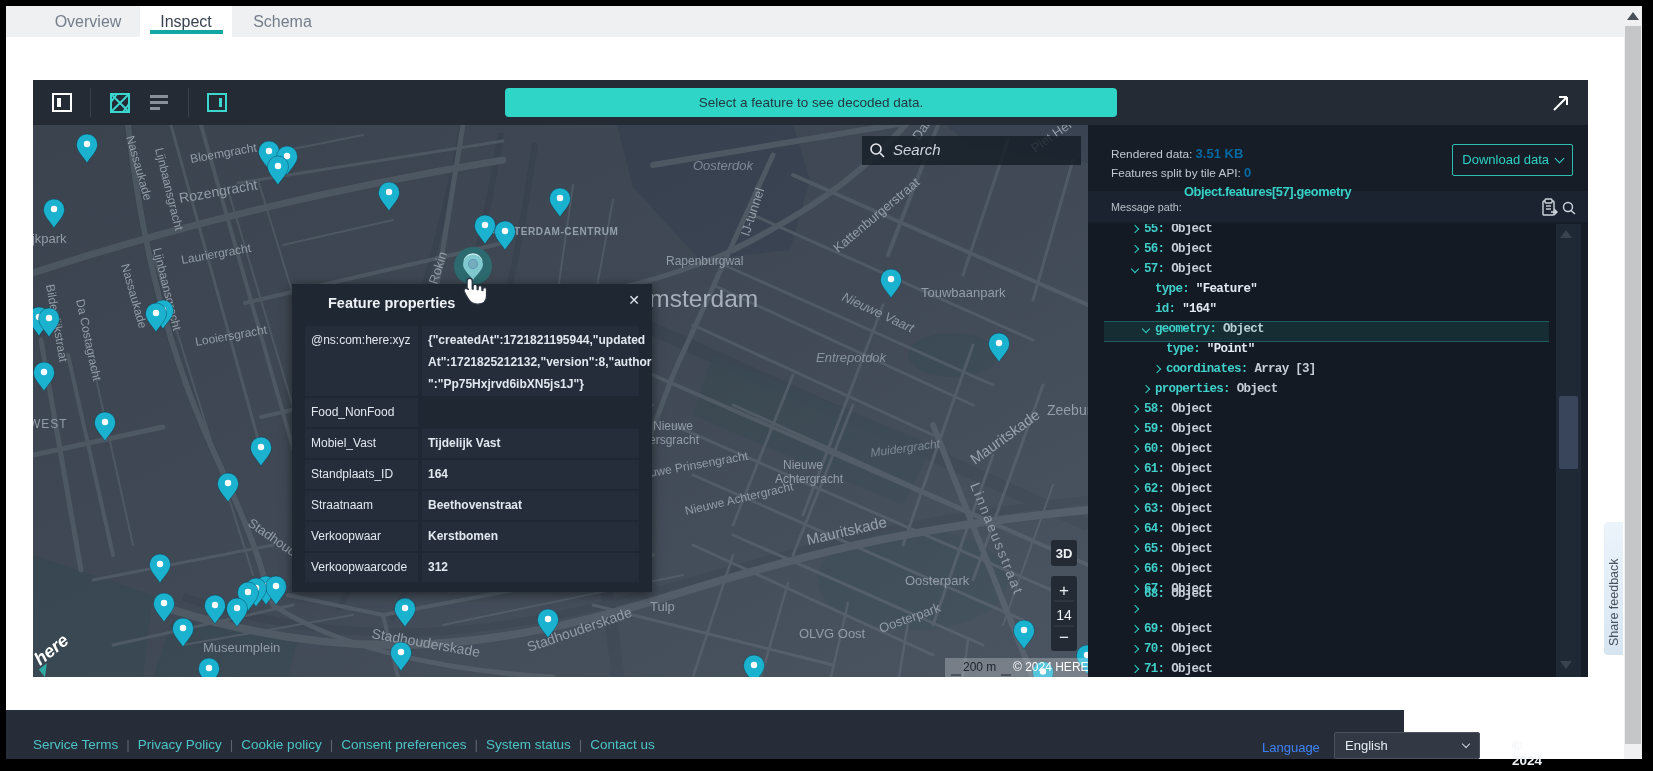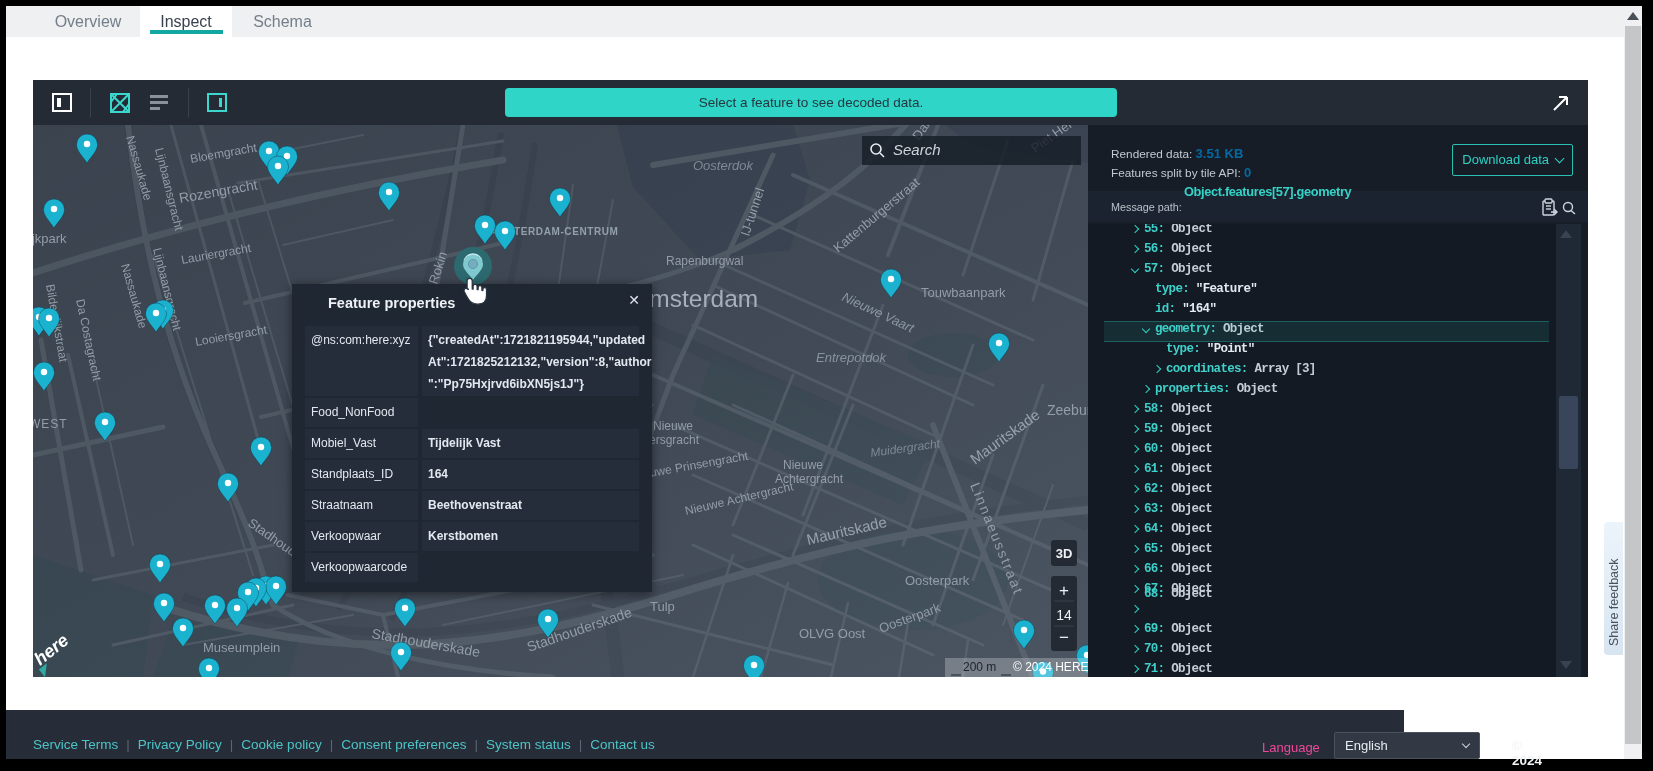--- a/index.html
+++ b/index.html
@@ -37,21 +37,21 @@
   .popup{position:absolute;left:292px;top:284px;width:360px;height:308px;background:#1f2732;box-shadow:0 2px 10px rgba(0,0,0,0.5);}
   .popup .title{position:absolute;left:15px;top:11px;font-size:14.5px;font-weight:bold;color:#eef2f6;margin-left:21px;}
   .popup .x{position:absolute;right:12px;top:8px;font-size:14px;font-weight:normal;color:#dfe5ec;}
   .cell{position:absolute;background:#252d3a;color:#e2e8ef;}
   .cell.key{left:13px;width:113px;font-weight:normal;font-size:12px;}
   .cell.val{left:130px;width:217px;font-size:12px;font-weight:bold;}
   .cell span{display:block;padding:7px 0 0 6px;}
   .footer{position:absolute;left:6px;top:710px;width:1398px;height:49px;background:#272d38;color:#4cc4c7;font-size:13.5px;}
   .footer .sep{color:#5c6673;padding:0 8px;}
   .flinks{position:absolute;left:27px;top:27px;}
-  .lang{position:absolute;left:1256px;top:30px;color:#ec4899;font-size:13px;}
+  .lang{position:absolute;left:1256px;top:30px;color:#3b82f6;font-size:13px;}
   .seldd{position:absolute;left:1328px;top:22px;width:144px;height:25px;background:#323945;border:1px solid #4a525e;border-radius:2px;color:#e8ecf1;font-size:13px;line-height:25px;}
   .cpy{position:absolute;left:1506px;top:28px;color:#f0f3f6;font-size:13.5px;font-weight:bold;}
   .feedback{position:absolute;left:1604px;top:522px;width:19px;height:133px;background:linear-gradient(#ecf4fb,#d7e5f1);border-radius:4px 0 0 4px;}
   .feedback span{position:absolute;left:3px;top:124px;transform-origin:0 0;transform:rotate(-90deg);font-size:12.5px;color:#47525d;white-space:nowrap;}
 </style>
 </head>
 <body>
 <div class="stage">
   <div class="viewport"></div>
   <div class="tabbar">
@@ -416,20 +416,23 @@
       </div>
       <div class="cell key" style="top:238px;height:29px;">
         <span>Verkoopwaar</span>
       </div>
       <div class="cell val" style="top:238px;height:29px;">
         <span style="line-height:22px;padding-top:3px;">Kerstbomen</span>
       </div>
       <div class="cell key" style="top:269px;height:29px;">
         <span>Verkoopwaarcode</span>
       </div>
+      <div class="cell val" style="top:269px;height:29px;">
+        <span style="line-height:22px;padding-top:3px;">312</span>
+      </div>
     </div>
 
   <svg class="abs" style="left:461px;top:276px;" width="28" height="32" viewBox="0 0 26 30">
     <path d="M5.6,4.4 C5.6,3.1 6.6,2.2 8,2.2 C9.4,2.2 10.4,3.1 10.4,4.4 L10.4,12.2 L11.2,12.3 L11.2,9.8 C11.2,8.7 12.1,7.9 13.1,7.9 C14.1,7.9 15,8.7 15,9.8 L15,12.7 L15.9,12.8 L15.9,10.9 C15.9,9.9 16.7,9.1 17.7,9.1 C18.7,9.1 19.5,9.9 19.5,10.9 L19.5,13.5 L20.4,13.6 L20.4,12.5 C20.4,11.5 21.2,10.8 22.1,10.8 C23,10.8 23.8,11.5 23.8,12.5 L23.8,18.6 C23.8,23.6 20.7,26.4 15.7,26.4 C11.4,26.4 9,25.2 6.8,21.6 C5.3,19.2 3.5,15.9 2.9,14.5 C2.4,13.2 3,12 4.3,11.6 C5.25,11.3 6.15,11.7 6.8,12.6 L5.6,12.1 Z" fill="#fff" stroke="#2b3340" stroke-width="1.2" stroke-linejoin="round"></path>
   </svg>
 
   <div class="footer">
     <div class="flinks">Service Terms<span class="sep">|</span>Privacy Policy<span class="sep">|</span>Cookie policy<span class="sep">|</span>Consent preferences<span class="sep">|</span>System status<span class="sep">|</span>Contact us</div>
     <div class="lang">Language</div>
     <div class="seldd"><span style="padding-left:10px;">English</span><span style="position:absolute;right:10px;top:8px;display:inline-block;width:5px;height:5px;border-right:1.5px solid #cfd5dc;border-bottom:1.5px solid #cfd5dc;transform:rotate(45deg);"></span></div>

